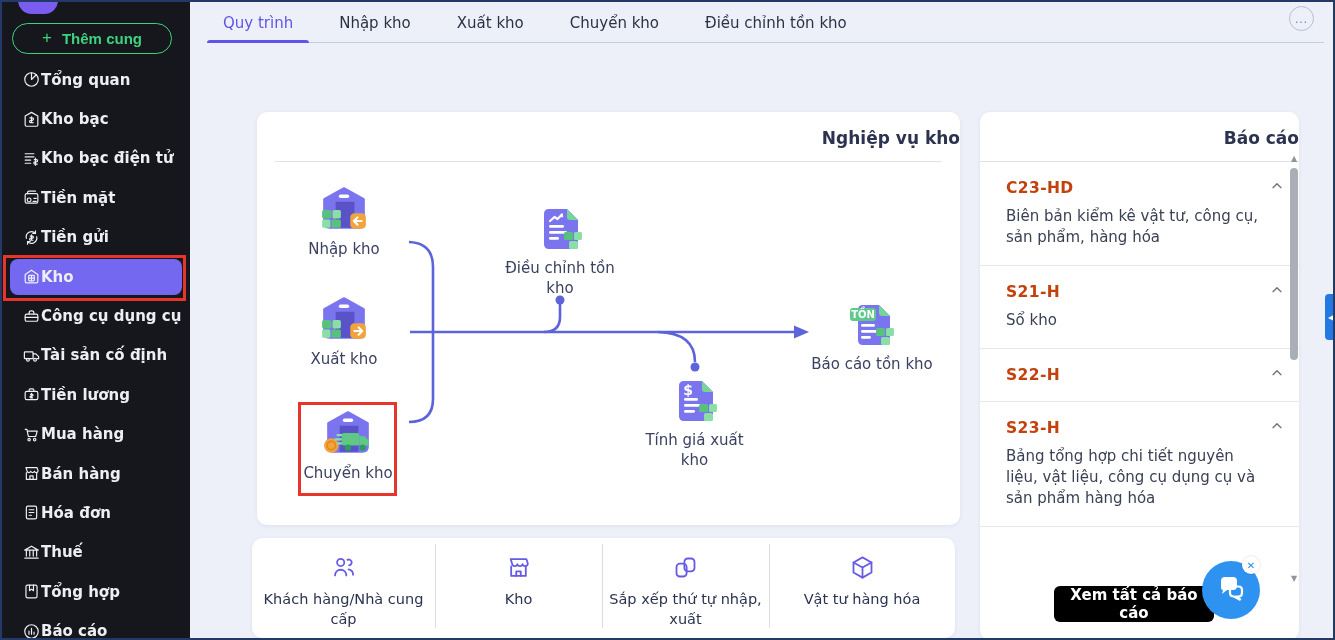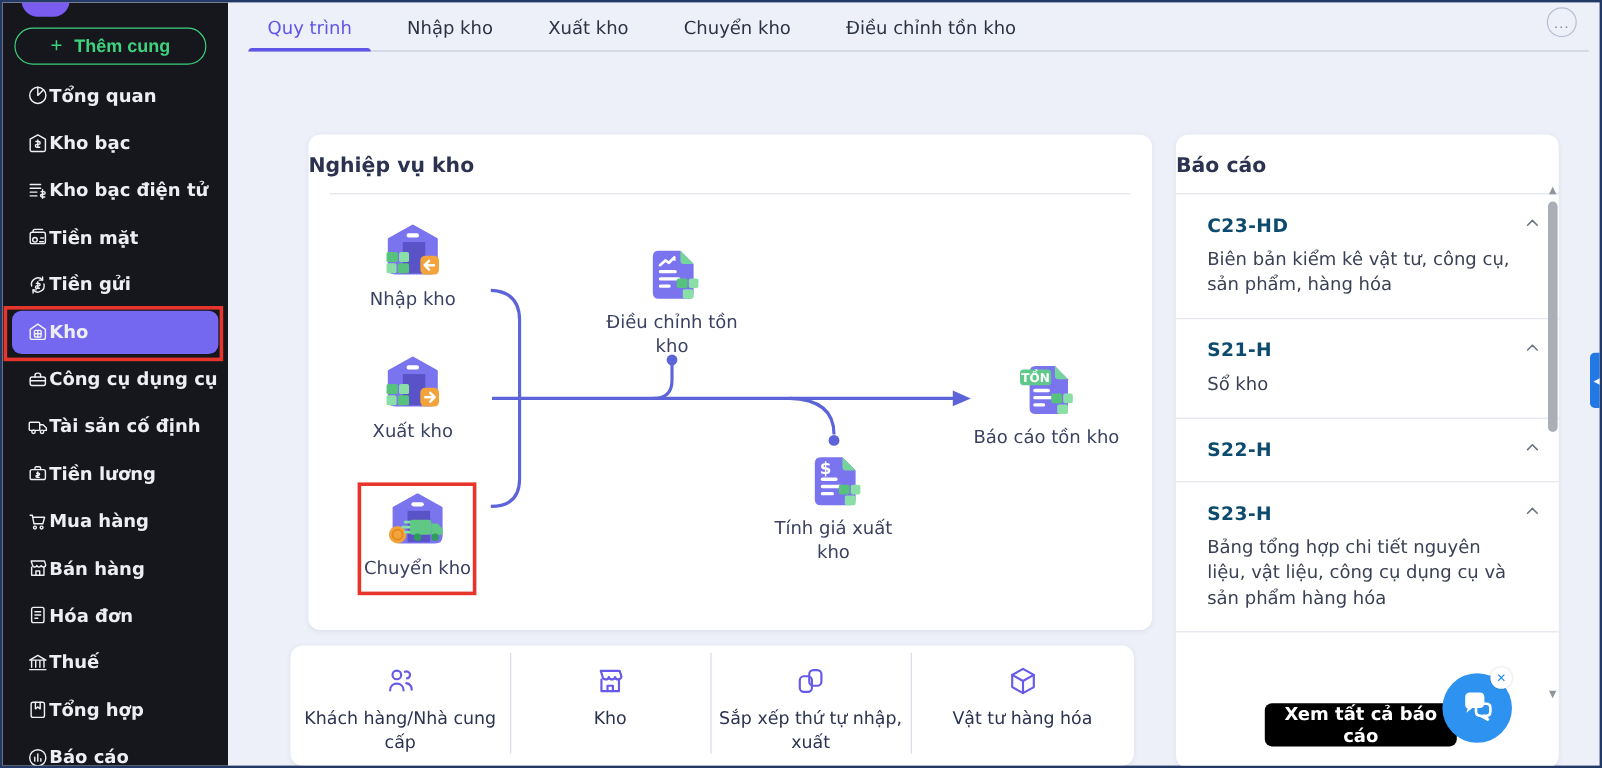--- a/index.html
+++ b/index.html
@@ -31,42 +31,42 @@
   .tab.active { color:#5e55e8; font-weight:500; }
   .tab.active::after { content:""; position:absolute; left:0; right:0; bottom:0; height:3px;
                        background:#5e55e8; border-radius:3px 3px 0 0; }
   .tab-divider { position:absolute; left:205px; top:40px; width:1117px; height:1px; background:#c7ccdc; }
   .more-btn { position:absolute; left:1287px; top:4px; width:25px; height:25px; border:1.5px solid #b9bdd2;
               border-radius:50%; color:#7c829e; font-size:12px; letter-spacing:1px; display:flex;
               align-items:center; justify-content:center; background:transparent; cursor:pointer; z-index:2; }
 
   
   .card { position:absolute; background:#fff; border-radius:10px; box-shadow:0 1px 4px rgba(35,48,100,.07); }
-  .card-title { text-align:left; font-size:17px; font-weight:bold; color:#2b3350; padding-top:16px; }
+  .card-title { text-align:right; font-size:17px; font-weight:bold; color:#2b3350; padding-top:16px; }
   .card-rule { height:1px; background:#dfe3ec; margin:13px 18px 0 18px; }
 
   
   .wf-card { left:255px; top:110px; width:703px; height:413px; }
   .flow-svg { position:absolute; left:0; top:0; }
   .node { position:absolute; display:flex; flex-direction:column; align-items:center; cursor:pointer; }
   .node-label { margin-top:6px; font-size:15px; color:#3a4161; text-align:center; line-height:20px; }
   .annot-node { left:41px; top:290px; width:99px; height:94px; }
 
   
-  .ql-card { left:240px; top:536px; width:703px; height:100px; display:grid; grid-template-columns:183px 167px 167px 1fr; }
+  .ql-card { left:250px; top:536px; width:703px; height:100px; display:grid; grid-template-columns:183px 167px 167px 1fr; }
   .ql-cell { display:flex; flex-direction:column; align-items:center; padding-top:16px; cursor:pointer; position:relative; }
   .ql-cell + .ql-cell::before { content:""; position:absolute; left:0; top:6px; bottom:10px; width:1px; background:#d9dde9; }
   .ql-cell svg { width:27px; height:27px; stroke:#675ae9; stroke-width:1.6; fill:none; stroke-linecap:round; stroke-linejoin:round; }
   .ql-label { margin-top:8px; font-size:14.5px; color:#2b3350; text-align:center; line-height:20px; max-width:160px; }
 
   
   .rp-card { left:978px; top:110px; width:319px; height:528px; }
   .rp-rule { height:1px; background:#dfe3ec; margin-top:13px; }
   .rp-item { padding:17px 38px 17px 26px; border-bottom:1px solid #e4e7ef; position:relative; cursor:pointer; }
-  .rp-code { font-size:15.5px; font-weight:bold; color:#0c4a6e; letter-spacing:.4px; }
+  .rp-code { font-size:15.5px; font-weight:bold; color:#c2410c; letter-spacing:.4px; }
   .rp-desc { margin-top:9px; font-size:15px; color:#3a4154; line-height:21px; }
   .rp-chevron { position:absolute; right:14px; top:16px; width:16px; height:16px; }
   .rp-chevron svg { width:16px; height:16px; stroke:#6b7280; stroke-width:2; fill:none; stroke-linecap:round; stroke-linejoin:round; }
   .view-all-btn { position:absolute; left:74px; top:474px; width:160px; height:36px; background:#000000; color:#fff;
                   font-size:15px; font-weight:bold; border:none; border-radius:6px; cursor:pointer;
                   font-family:inherit;text-align:center; }
 
   
   .rp-scrollbar { position:absolute; left:1287px; top:152px; width:10px; height:430px; z-index:6; }
   .sb-arrow { color:#8f959f; font-size:8px; text-align:center; line-height:10px; }

